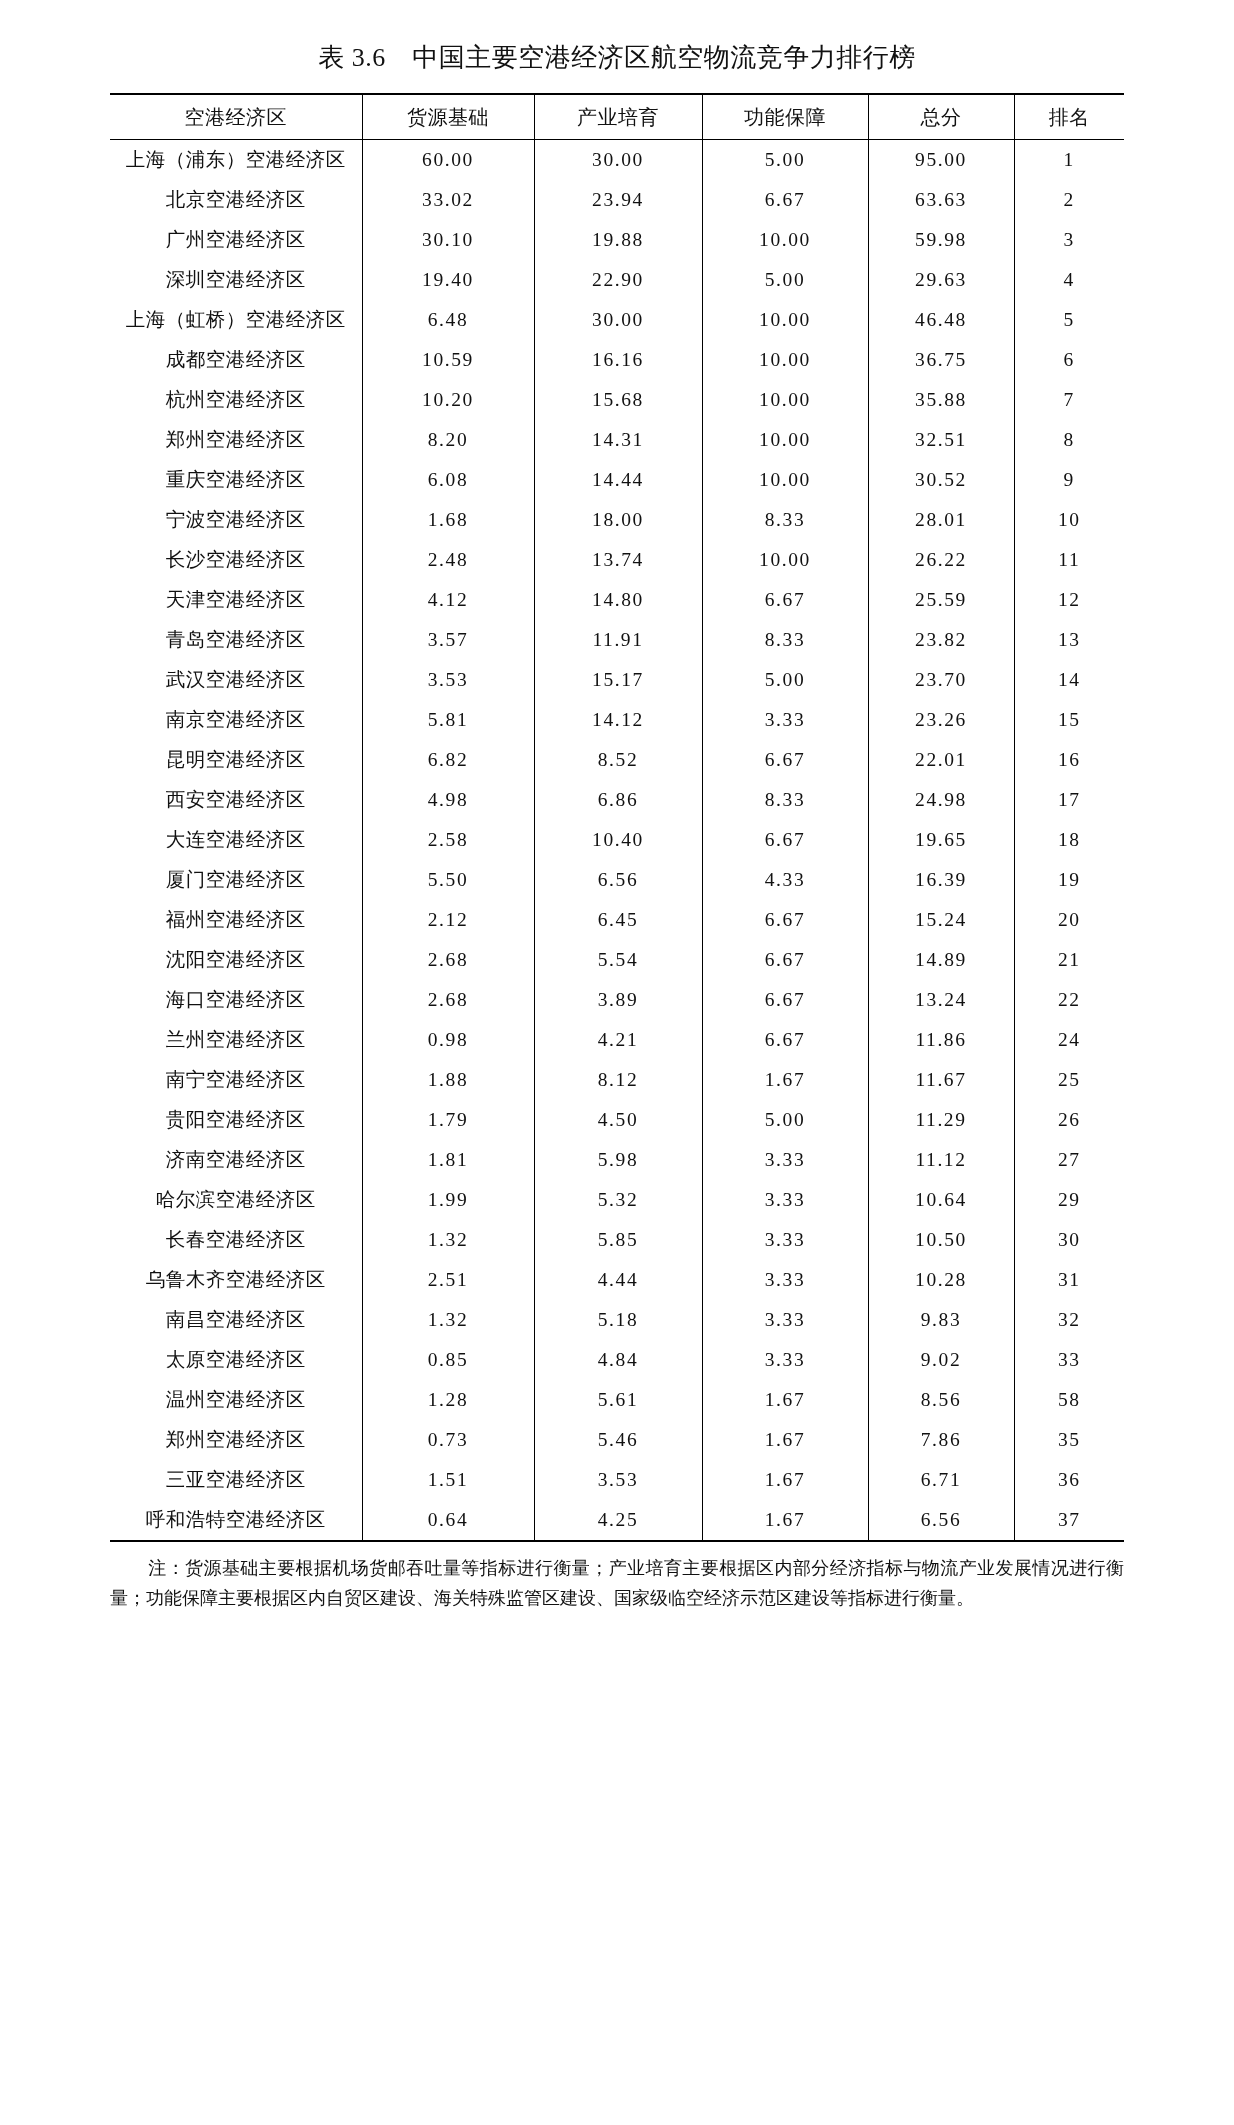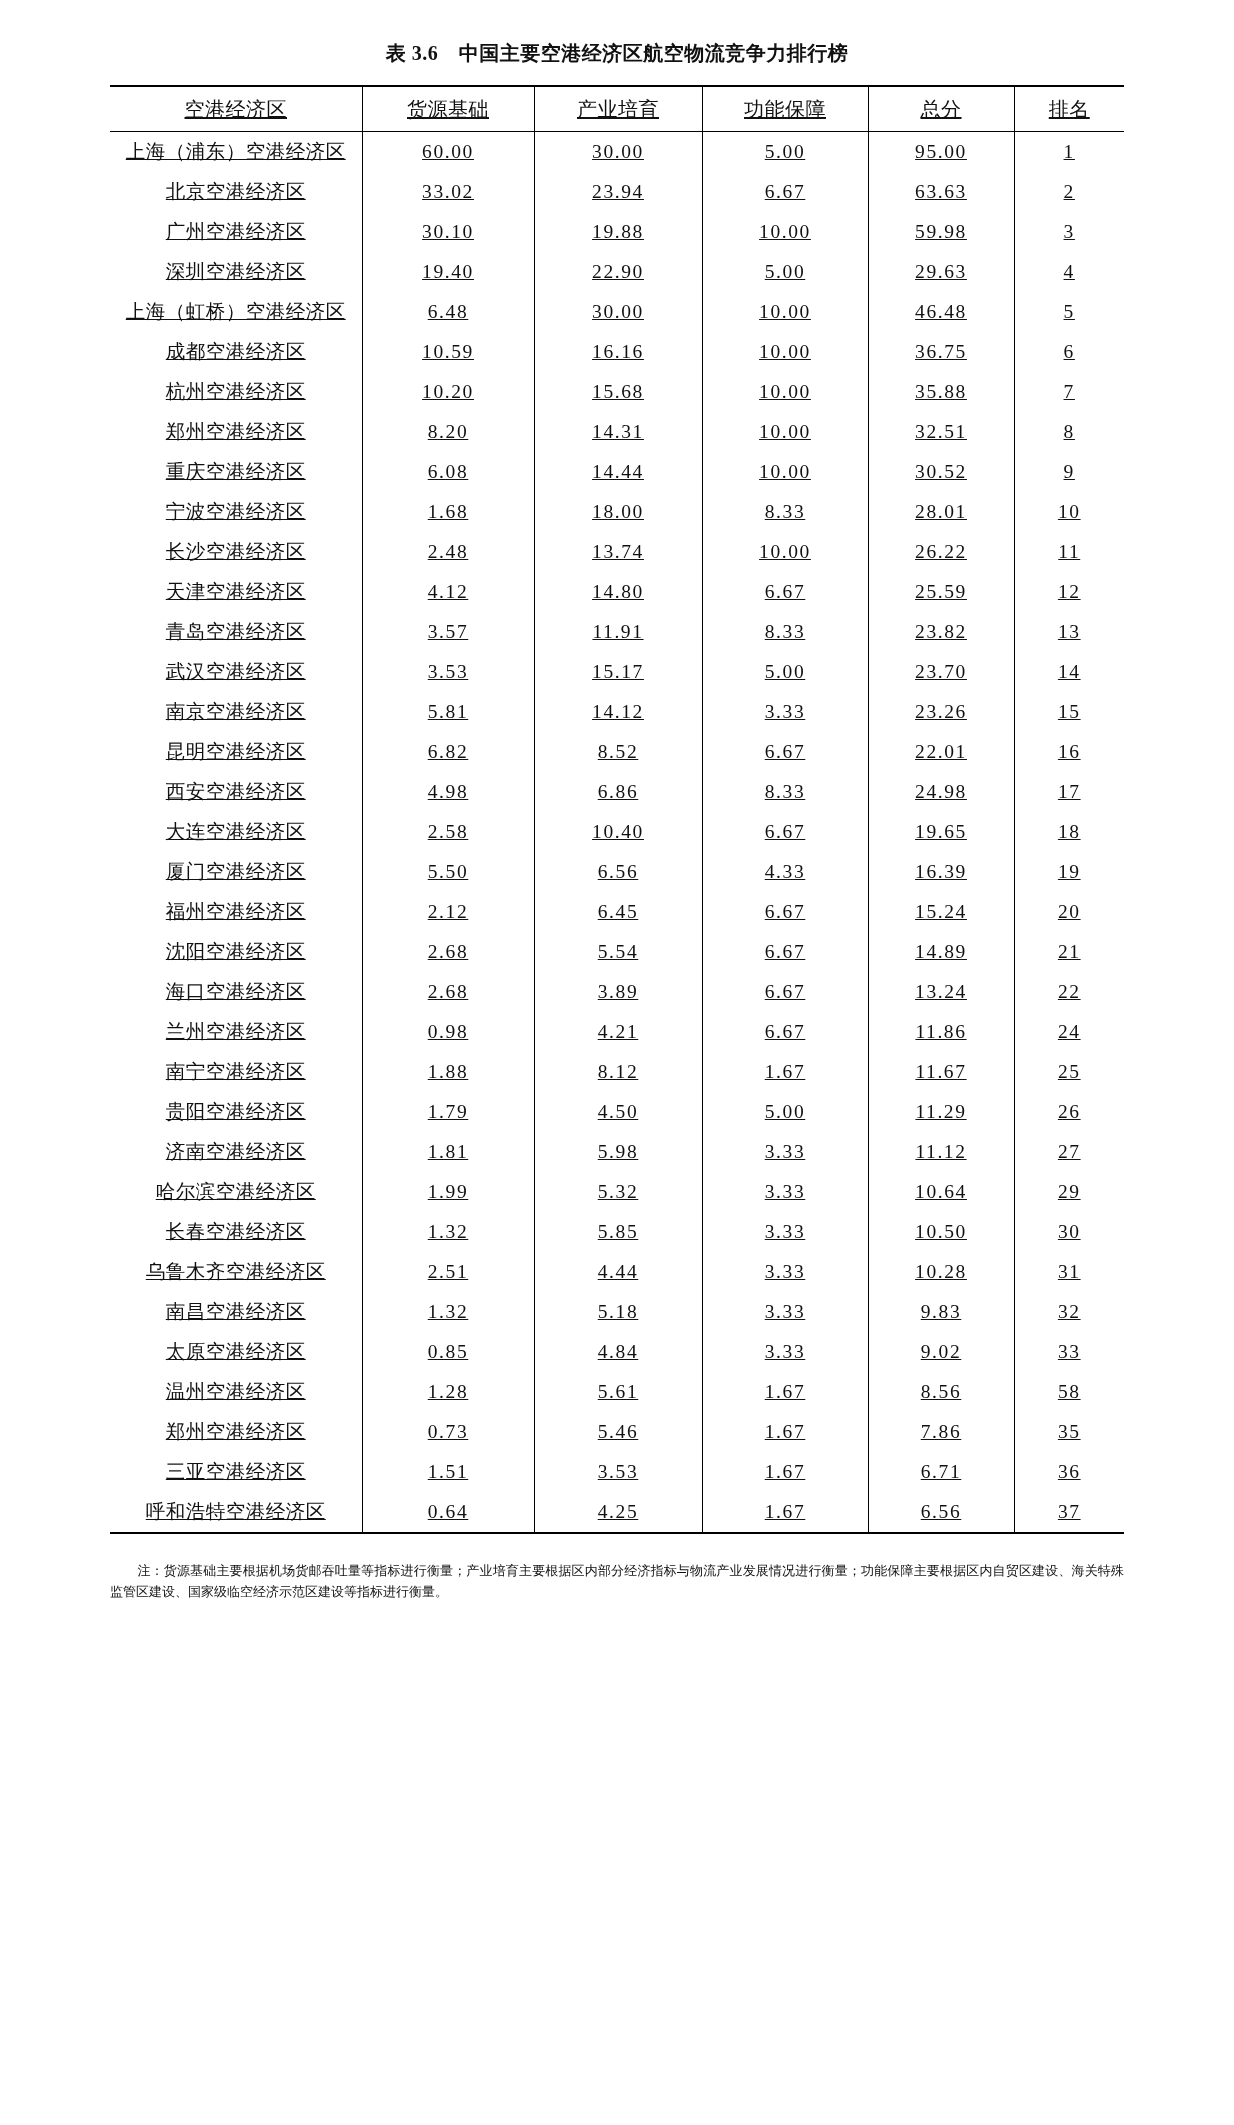--- a/index.html
+++ b/index.html
@@ -14,32 +14,31 @@
     color: #111111;
     -webkit-font-smoothing: antialiased;
   }
   .page {
     width: 1234px;
     box-sizing: border-box;
     padding: 26px 110px 0 110px;
   }
   .table-title {
     text-align: center;
-    font-size: 20px;
-    font-weight: bold;
+    font-size: 26px;
+    font-weight: normal;
     letter-spacing: 0.5px;
     margin: 14px 0 18px 0;
     font-family: "Liberation Serif", "DejaVu Serif", serif;
   }
   table.data-table {
     width: 1014px;
     border-collapse: collapse;
     table-layout: fixed;
     font-size: 19.5px;
-    text-decoration: underline;
   }
   table.data-table col.c0 { width: 252px; }
   table.data-table col.c1 { width: 172px; }
   table.data-table col.c2 { width: 168px; }
   table.data-table col.c3 { width: 166px; }
   table.data-table col.c4 { width: 146px; }
   table.data-table col.c5 { width: 110px; }
 
   table.data-table th,
   table.data-table td {
@@ -78,22 +77,22 @@
   }
   .num {
     font-family: "Liberation Serif", "DejaVu Serif", serif;
     letter-spacing: 1.6px;
   }
   .name {
     letter-spacing: 0.5px;
   }
   .note {
     width: 1014px;
-    margin-top: 26px;
-    font-size: 13px;
+    margin-top: 12px;
+    font-size: 18px;
     line-height: 1.65;
     text-align: justify;
   }
   .note .indent { display: inline-block; width: 2.1em; }
 </style>
 </head>
 <body>
 
 <div class="page">
 

